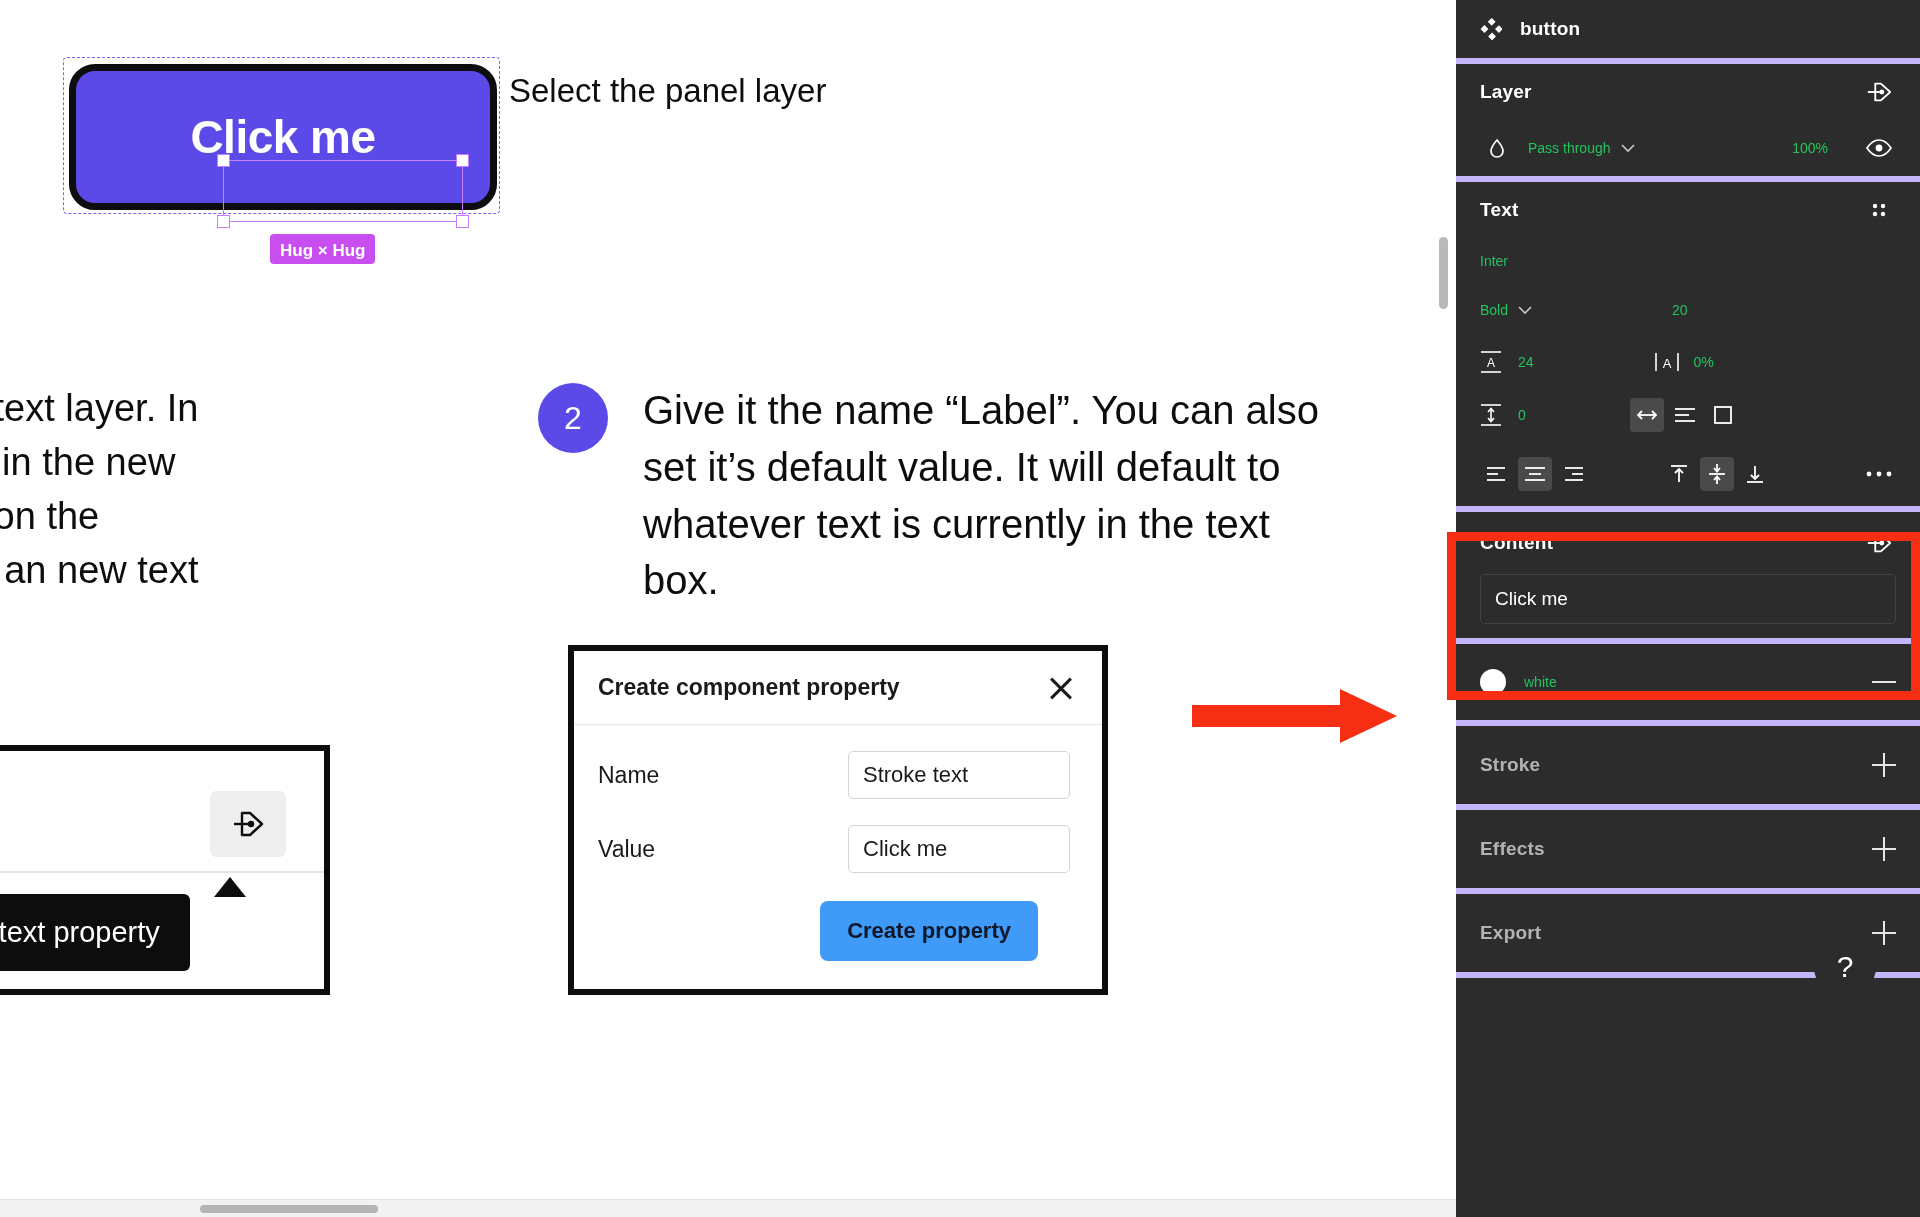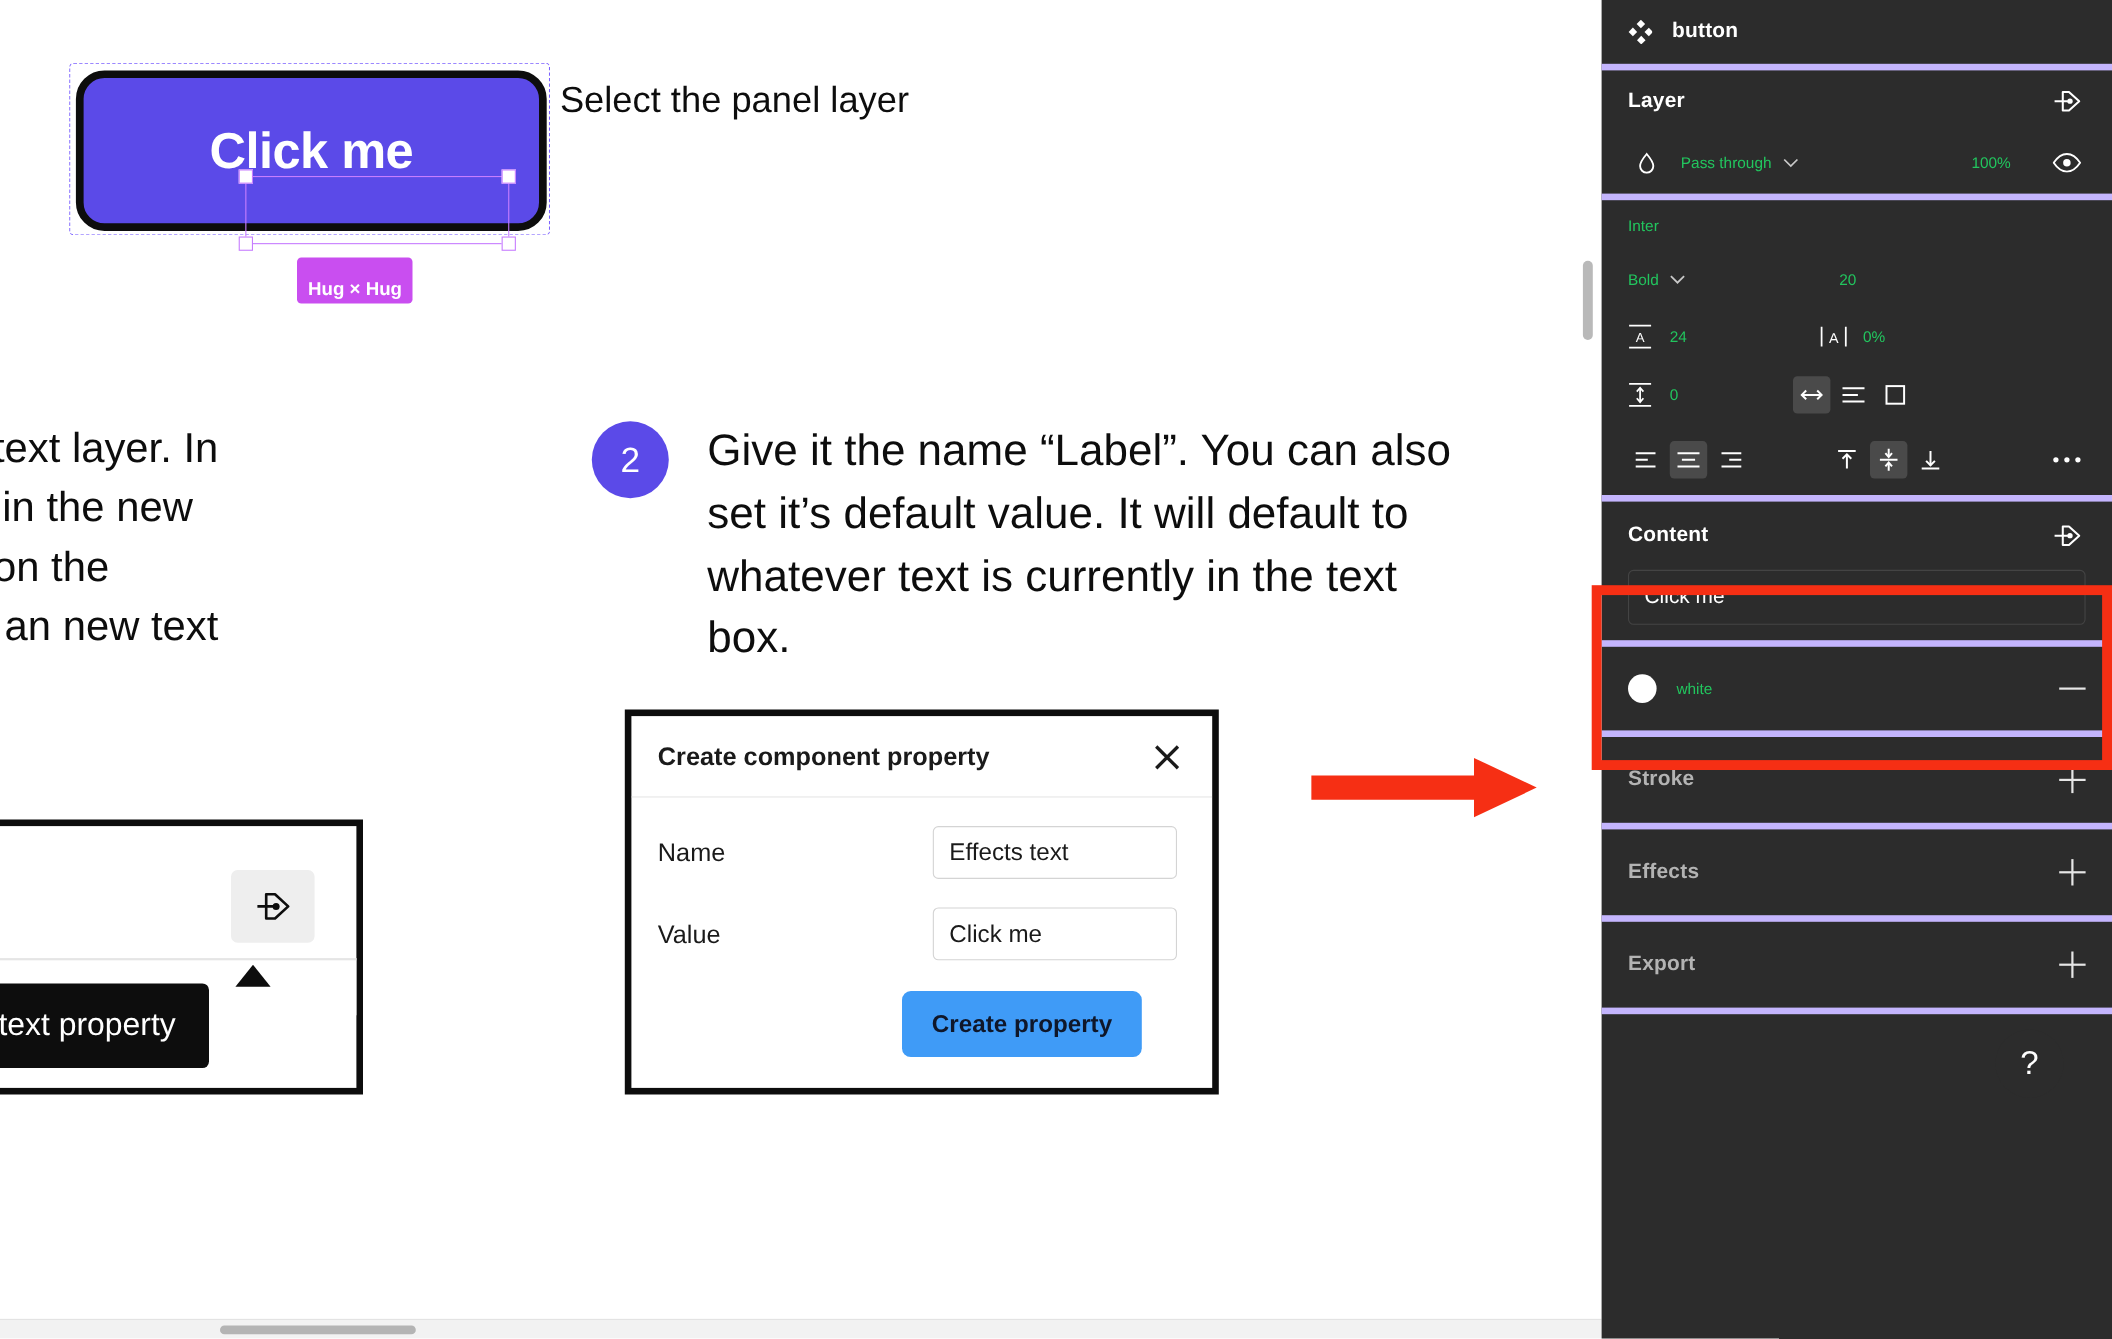--- a/index.html
+++ b/index.html
@@ -60,21 +60,21 @@
   .sel-h-tr { right: -7px; top: -7px; }
   .sel-h-bl { left: -7px; bottom: -7px; }
   .sel-h-br { right: -7px; bottom: -7px; }
 
   .hug-badge {
     position: absolute; left: 207px; top: 177px;
     background: #c94ef0;
     color: #ffffff;
     font-size: 17px;
     font-weight: bold;
-    padding: 20px 10px 5px 10px;
+    padding: 8px 10px 5px 10px;
     border-radius: 4px;
     line-height: 1;
     white-space: nowrap;
   }
 
   
   .caption-select {
     position: absolute; left: 509px; top: 70px;
     font-size: 33px;
     color: #0d0d0d;
@@ -341,21 +341,21 @@
     <div class="tooltip-dark">Apply text property</div>
 
     <div class="dialog">
       <div class="dialog-head">
         <span class="dialog-title">Create component property</span>
         <span class="dialog-close"></span>
       </div>
       <div class="dialog-body">
         <div class="field-row">
           <span class="field-label">Name</span>
-          <span class="field-input">Effects text</span>
+          <span class="field-input">Stroke text</span>
         </div>
         <div class="field-row">
           <span class="field-label">Value</span>
           <span class="field-input">Click me</span>
         </div>
         <div class="dialog-foot">
           <button class="btn-primary">Create property</button>
         </div>
       </div>
     </div>
@@ -409,20 +409,32 @@
         <span class="icon-btn" style="margin-left:34px;">
           <svg width="26" height="18" viewBox="0 0 26 18">
             <path d="M1 9 C5 3 9 1 13 1 C17 1 21 3 25 9 C21 15 17 17 13 17 C9 17 5 15 1 9 Z" fill="none" stroke="#fff" stroke-width="1.7"></path>
             <circle cx="13" cy="9" r="3.4" fill="#fff"></circle>
           </svg>
         </span>
       </div>
     </div>
 
     <div class="p-sect">
+      <div class="p-head-row">
+        <span class="p-title">Text</span>
+        <span class="spacer"></span>
+        <span class="icon-btn">
+          <svg width="22" height="22" viewBox="0 0 22 22">
+            <circle cx="7" cy="7" r="2.2" fill="#fff"></circle>
+            <circle cx="15" cy="7" r="2.2" fill="#fff"></circle>
+            <circle cx="7" cy="15" r="2.2" fill="#fff"></circle>
+            <circle cx="15" cy="15" r="2.2" fill="#fff"></circle>
+          </svg>
+        </span>
+      </div>
 
       <div class="row" style="height:46px;">
         <span class="val">Inter</span>
       </div>
 
       <div class="row" style="height:52px;">
         <span class="val">Bold</span>
         <span style="margin-left:10px;">
           <svg width="14" height="10" viewBox="0 0 14 10">
             <path d="M1 2 L7 8 L13 2" fill="none" stroke="#c9c9c9" stroke-width="1.6"></path>

